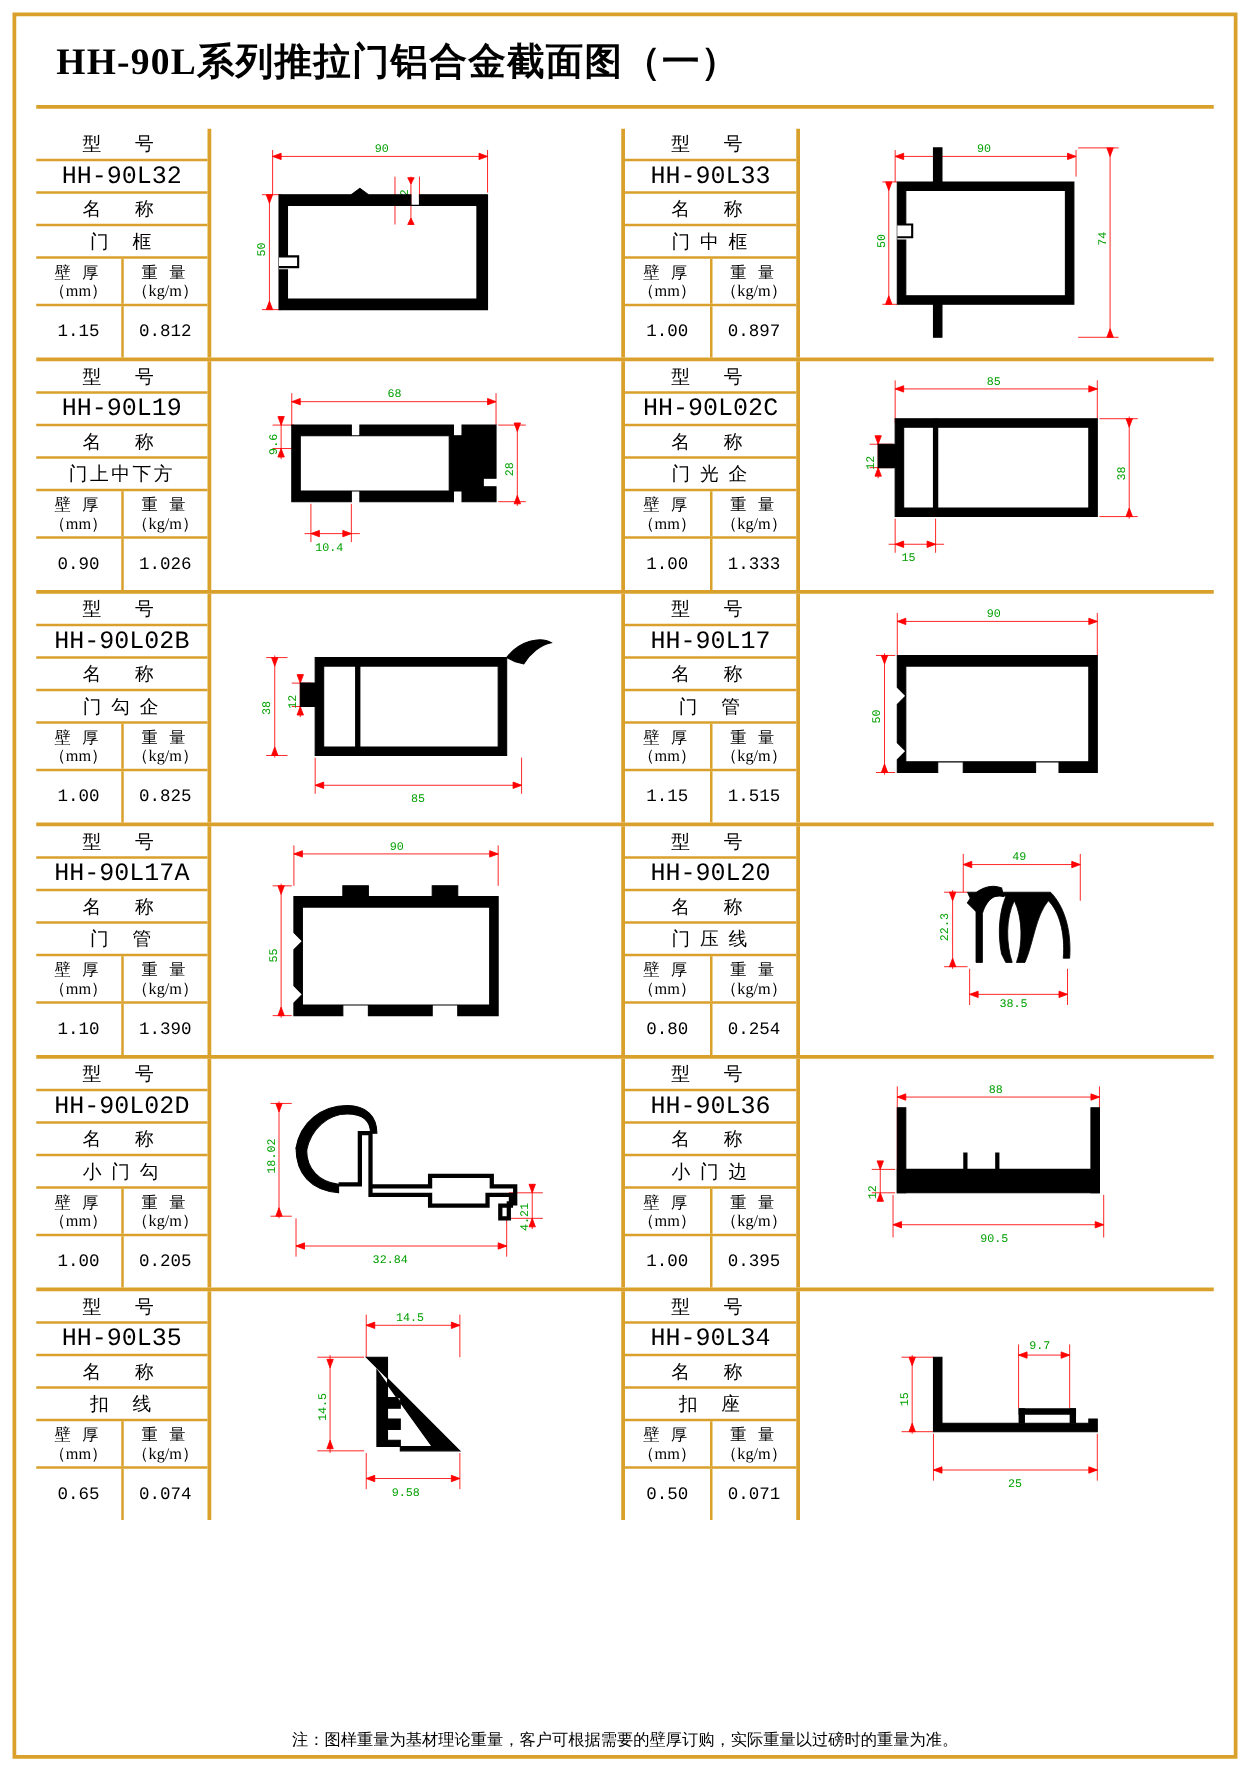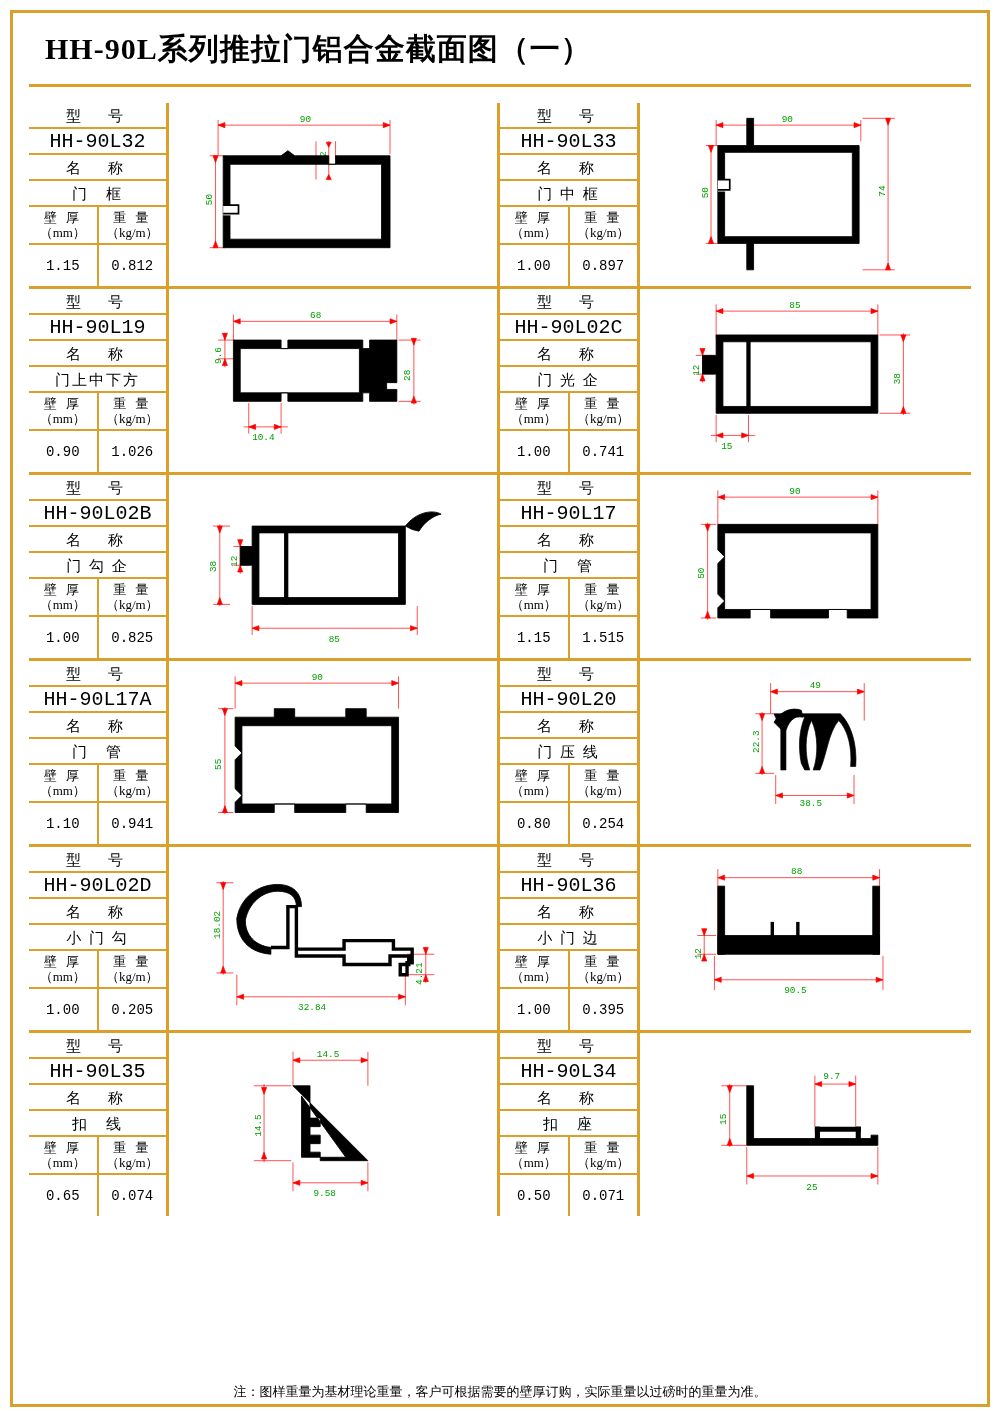--- a/index.html
+++ b/index.html
@@ -218,21 +218,21 @@
                 <span class="t1">壁 厚</span>
                 <span>（mm）</span>
               </div>
               <div>
                 <span class="t1">重 量</span>
                 <span>（kg/m）</span>
               </div>
             </div>
             <div class="valrow">
               <div>1.00</div>
-              <div>0.741</div>
+              <div>1.333</div>
             </div>
           </div>
           <div class="draw">
             <svg viewBox="0 0 330 215" preserveAspectRatio="xMidYMid meet">
               <g stroke="#ff0000" stroke-width="0.8" fill="none">
                 <line x1="60" y1="18" x2="60" y2="58"></line>
                 <line x1="250" y1="18" x2="250" y2="54"></line>
                 <line x1="60" y1="26" x2="250" y2="26"></line>
                 <path d="M60 26 l8 -3 v6 z" fill="#ff0000"></path>
                 <path d="M250 26 l-8 -3 v6 z" fill="#ff0000"></path>
@@ -377,21 +377,21 @@
                 <span class="t1">壁 厚</span>
                 <span>（mm）</span>
               </div>
               <div>
                 <span class="t1">重 量</span>
                 <span>（kg/m）</span>
               </div>
             </div>
             <div class="valrow">
               <div>1.10</div>
-              <div>0.941</div>
+              <div>1.390</div>
             </div>
           </div>
           <div class="draw">
             <svg viewBox="0 0 330 215" preserveAspectRatio="xMidYMid meet">
               <g stroke="#ff0000" stroke-width="0.8" fill="none">
                 <line x1="50" y1="18" x2="50" y2="56"></line>
                 <line x1="242" y1="18" x2="242" y2="56"></line>
                 <line x1="50" y1="26" x2="242" y2="26"></line>
                 <path d="M50 26 l8 -3 v6 z" fill="#ff0000"></path>
                 <path d="M242 26 l-8 -3 v6 z" fill="#ff0000"></path>

